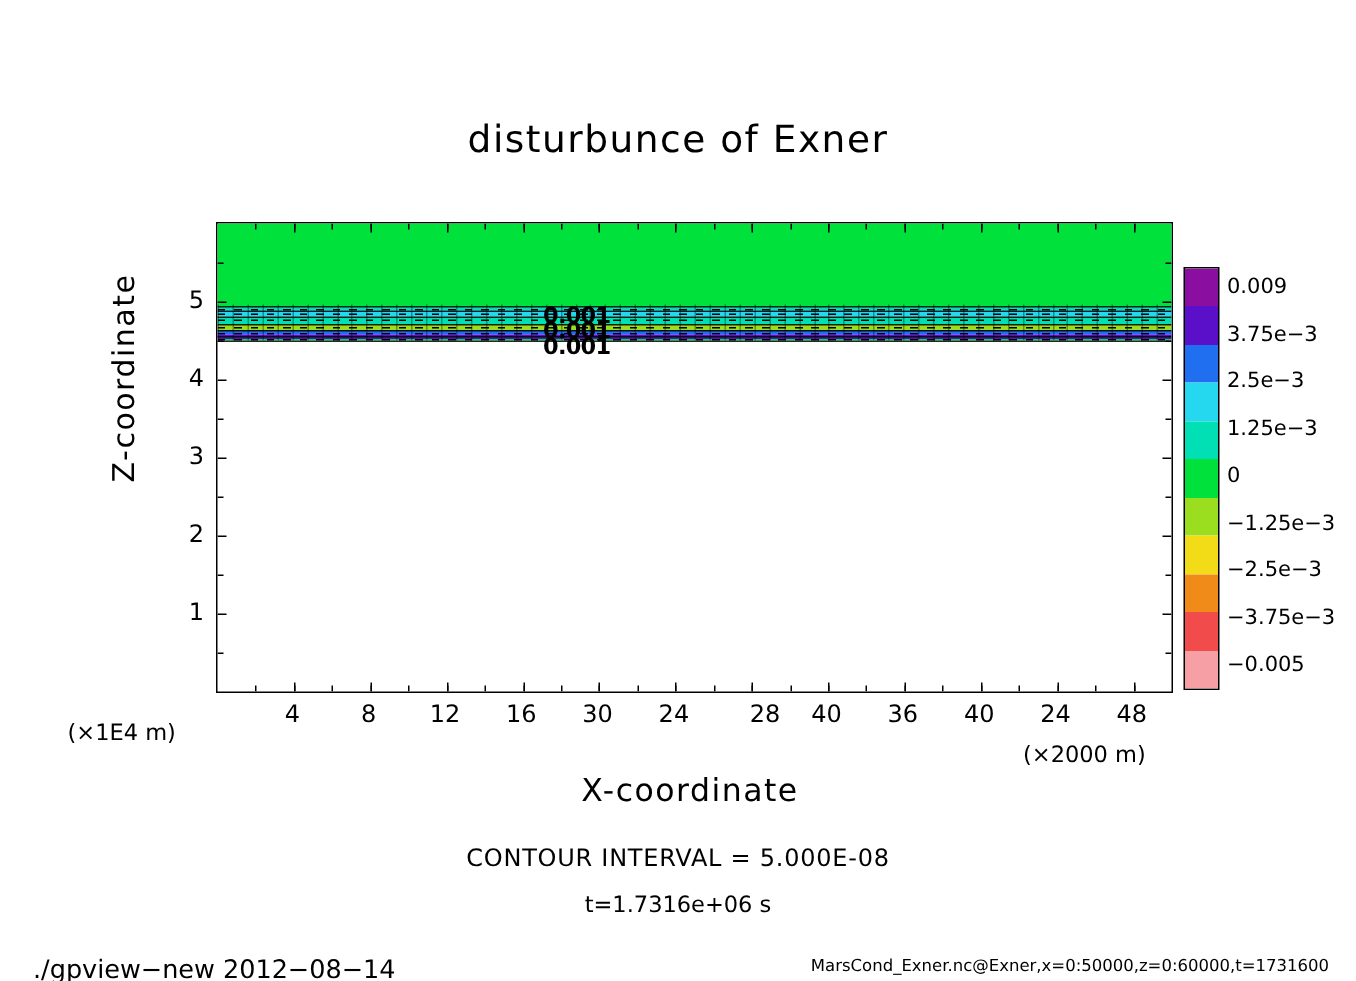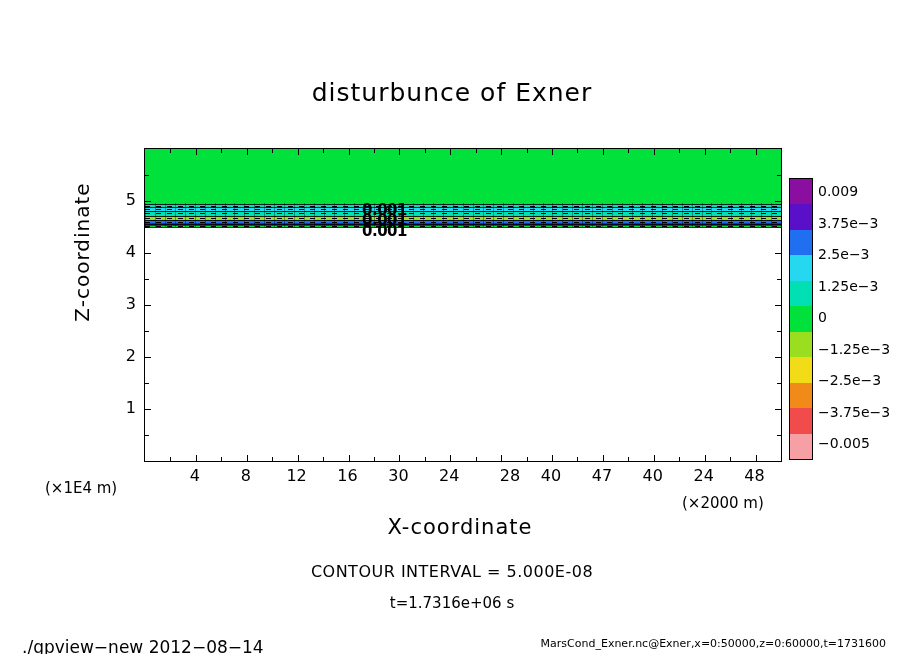--- a/index.html
+++ b/index.html
@@ -281,21 +281,21 @@
 
 <div class="abs" id="xticklabels" style="left:0;top:0;">
     <div class="xlab" style="left: 174.88px; top: 466px;">4</div>
     <div class="xlab" style="left: 225.76px; top: 466px;">8</div>
     <div class="xlab" style="left: 276.64px; top: 466px;">12</div>
     <div class="xlab" style="left: 327.52px; top: 466px;">16</div>
     <div class="xlab" style="left: 378.4px; top: 466px;">30</div>
     <div class="xlab" style="left: 429.28px; top: 466px;">24</div>
     <div class="xlab" style="left: 480.16px; top: 466px; text-align: right;">28</div>
     <div class="xlab" style="left: 531.04px; top: 466px;">40</div>
-    <div class="xlab" style="left: 581.92px; top: 466px;">47</div>
+    <div class="xlab" style="left: 581.92px; top: 466px;">36</div>
     <div class="xlab" style="left: 632.8px; top: 466px;">40</div>
     <div class="xlab" style="left: 683.68px; top: 466px;">24</div>
     <div class="xlab" style="left: 734.56px; top: 466px;">48</div>
   </div>
 <div class="abs" id="yticklabels" style="left:0;top:0;">
     <div class="ylab" style="left: 112px; top: 398px;">1</div>
     <div class="ylab" style="left: 112px; top: 346px;">2</div>
     <div class="ylab" style="left: 112px; top: 294px;">3</div>
     <div class="ylab" style="left: 112px; top: 242px;">4</div>
     <div class="ylab" style="left: 112px; top: 190px;">5</div>

